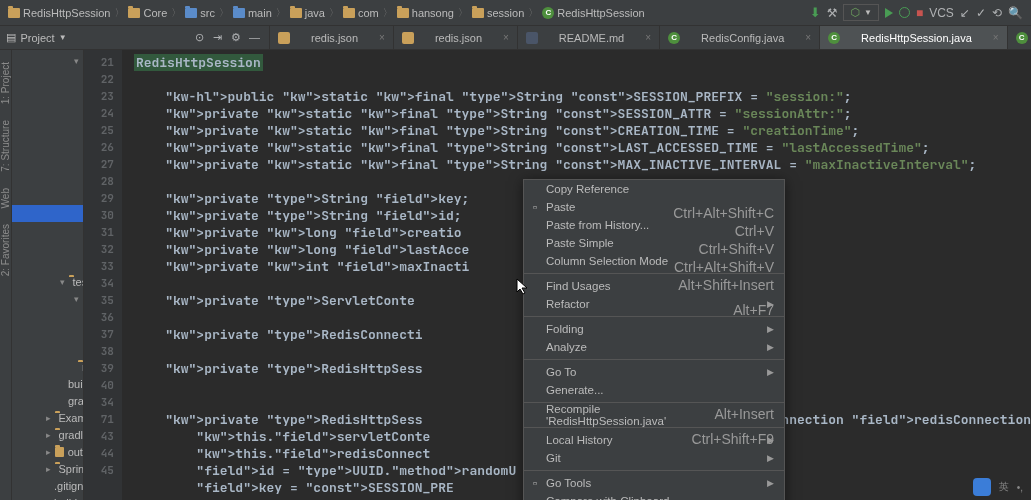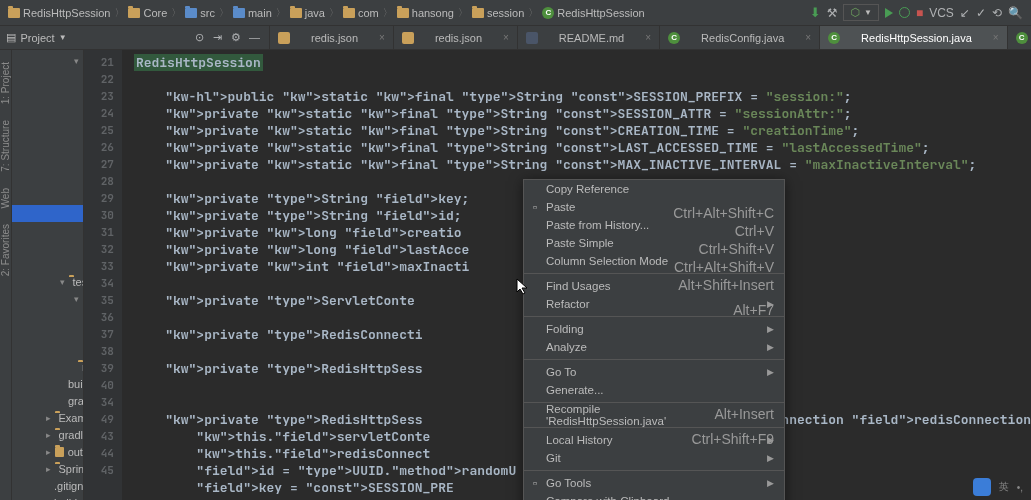--- a/index.html
+++ b/index.html
@@ -469,21 +469,21 @@
         <div>32</div>
         <div>33</div>
         <div>34</div>
         <div>35</div>
         <div>36</div>
         <div>37</div>
         <div>38</div>
         <div>39</div>
         <div>40</div>
         <div>34</div>
-        <div>49</div>
+        <div>71</div>
         <div>43</div>
         <div>44</div>
         <div>45</div>
       </div>
     <div class="code" id="code"><div><span class="hl-class">RedisHttpSession</span></div><div>&nbsp;</div><div>    <span class="&lt;span">"kw-hl"</span>&gt;public <span class="&lt;span">"kw"</span>&gt;static <span class="&lt;span">"kw"</span>&gt;final <span class="&lt;span">"type"</span>&gt;String <span class="&lt;span">"const"</span>&gt;SESSION_PREFIX = <span class="str">"session:"</span>;</div><div>    <span class="&lt;span">"kw"</span>&gt;private <span class="&lt;span">"kw"</span>&gt;static <span class="&lt;span">"kw"</span>&gt;final <span class="&lt;span">"type"</span>&gt;String <span class="&lt;span">"const"</span>&gt;SESSION_ATTR = <span class="str">"sessionAttr:"</span>;</div><div>    <span class="&lt;span">"kw"</span>&gt;private <span class="&lt;span">"kw"</span>&gt;static <span class="&lt;span">"kw"</span>&gt;final <span class="&lt;span">"type"</span>&gt;String <span class="&lt;span">"const"</span>&gt;CREATION_TIME = <span class="str">"creationTime"</span>;</div><div>    <span class="&lt;span">"kw"</span>&gt;private <span class="&lt;span">"kw"</span>&gt;static <span class="&lt;span">"kw"</span>&gt;final <span class="&lt;span">"type"</span>&gt;String <span class="&lt;span">"const"</span>&gt;LAST_ACCESSED_TIME = <span class="str">"lastAccessedTime"</span>;</div><div>    <span class="&lt;span">"kw"</span>&gt;private <span class="&lt;span">"kw"</span>&gt;static <span class="&lt;span">"kw"</span>&gt;final <span class="&lt;span">"type"</span>&gt;String <span class="&lt;span">"const"</span>&gt;MAX_INACTIVE_INTERVAL = <span class="str">"maxInactiveInterval"</span>;</div><div>&nbsp;</div><div>    <span class="&lt;span">"kw"</span>&gt;private <span class="&lt;span">"type"</span>&gt;String <span class="&lt;span">"field"</span>&gt;key;</div><div>    <span class="&lt;span">"kw"</span>&gt;private <span class="&lt;span">"type"</span>&gt;String <span class="&lt;span">"field"</span>&gt;id;</div><div>    <span class="&lt;span">"kw"</span>&gt;private <span class="&lt;span">"kw"</span>&gt;long <span class="&lt;span">"field"</span>&gt;creatio</div><div>    <span class="&lt;span">"kw"</span>&gt;private <span class="&lt;span">"kw"</span>&gt;long <span class="&lt;span">"field"</span>&gt;lastAcce</div><div>    <span class="&lt;span">"kw"</span>&gt;private <span class="&lt;span">"kw"</span>&gt;int <span class="&lt;span">"field"</span>&gt;maxInacti</div><div>&nbsp;</div><div>    <span class="&lt;span">"kw"</span>&gt;private <span class="&lt;span">"type"</span>&gt;ServletConte</div><div>&nbsp;</div><div>    <span class="&lt;span">"kw"</span>&gt;private <span class="&lt;span">"type"</span>&gt;RedisConnecti</div><div>&nbsp;</div><div>    <span class="&lt;span">"kw"</span>&gt;private <span class="&lt;span">"type"</span>&gt;RedisHttpSess</div><div>&nbsp;</div><div>&nbsp;</div><div>    <span class="&lt;span">"kw"</span>&gt;private <span class="&lt;span">"type"</span>&gt;RedisHttpSess                                <span class="&lt;span">"type"</span>&gt;RedisConnection <span class="&lt;span">"field"</span>&gt;redisConnection</div><div>        <span class="&lt;span">"kw"</span>&gt;this.<span class="&lt;span">"field"</span>&gt;servletConte</div><div>        <span class="&lt;span">"kw"</span>&gt;this.<span class="&lt;span">"field"</span>&gt;redisConnect</div><div>        <span class="&lt;span">"field"</span>&gt;id = <span class="&lt;span">"type"</span>&gt;UUID.<span class="&lt;span">"method"</span>&gt;randomU</div><div>        <span class="&lt;span">"field"</span>&gt;key = <span class="&lt;span">"const"</span>&gt;SESSION_PRE</div></div>
   </div>
 </div>
 
 <div class="context-menu" id="context-menu">
     <div class="menu-item">

